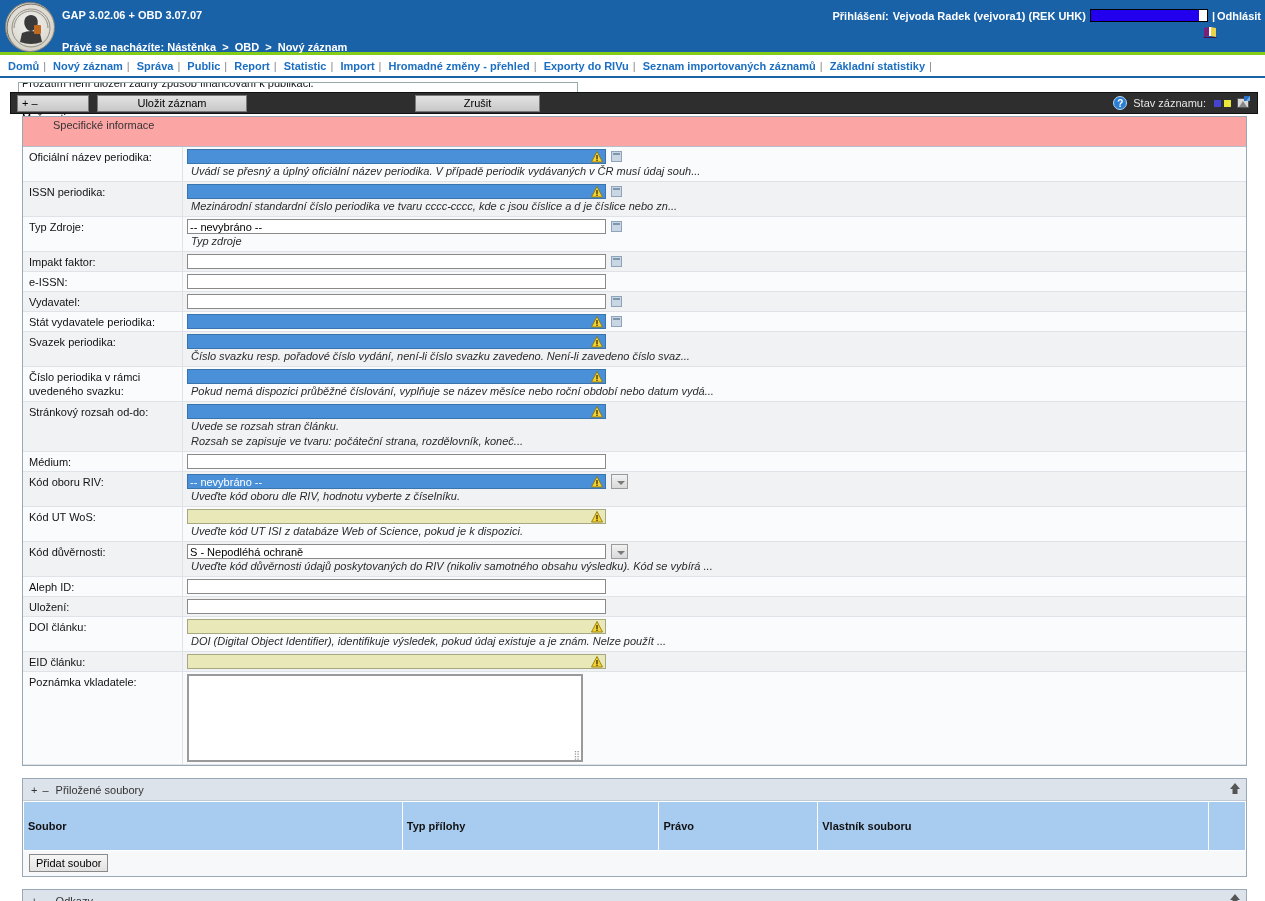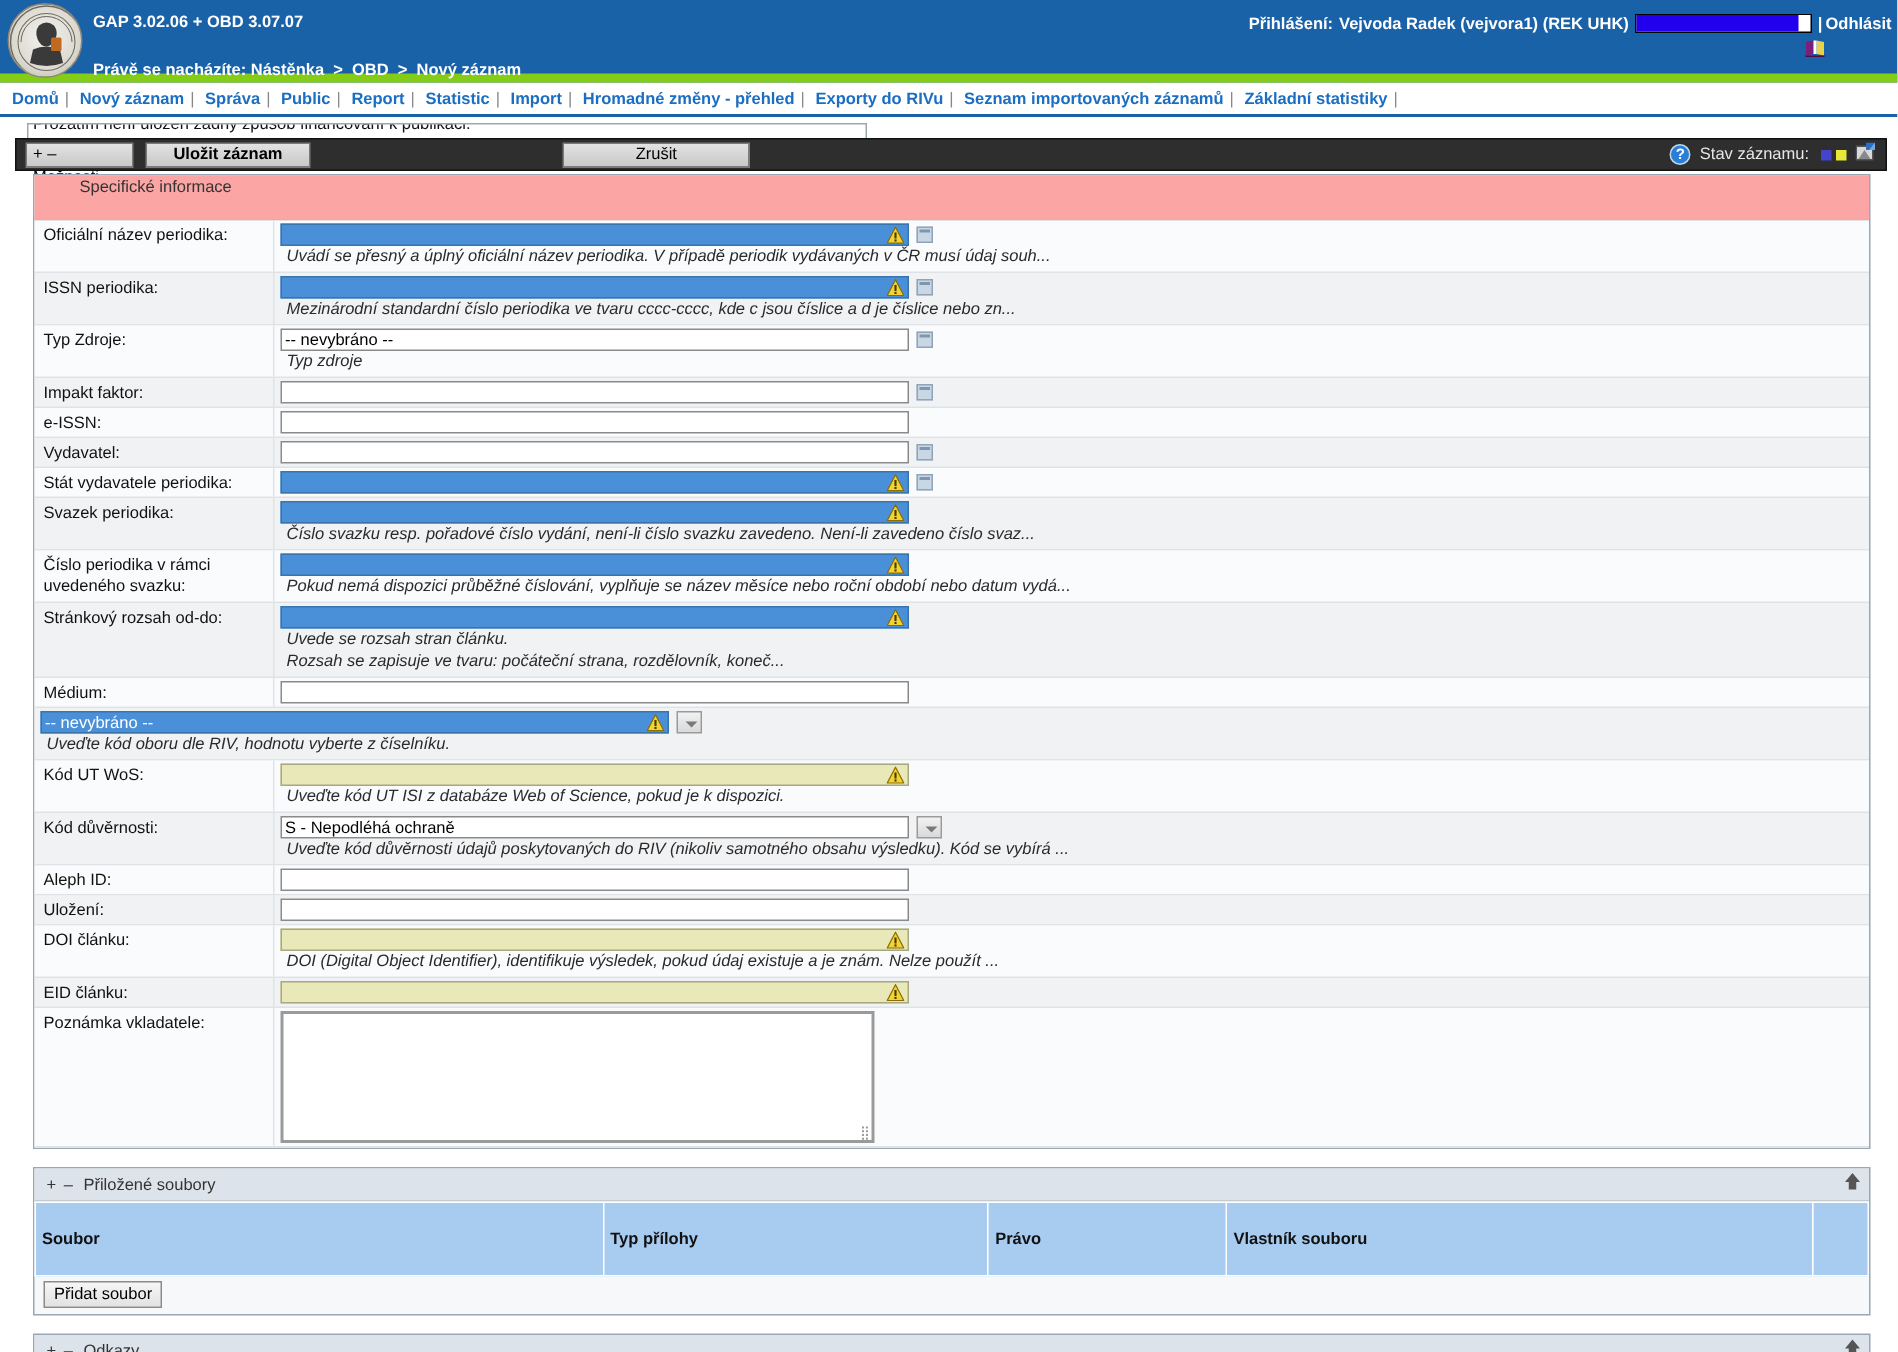--- a/index.html
+++ b/index.html
@@ -12,21 +12,21 @@
     color: #000;
     overflow: hidden;
   }
 
   
   #app-header {
     position: relative;
     height: 55px;
     background: #1a62a8;
     color: #fff;
-    border-bottom: 6px solid #84cc16;
+    border-bottom: 3px solid #84cc16;
   }
   #logo-badge {
     position: absolute; left: 5px; top: 2px;
     width: 50px; height: 50px; border-radius: 50%;
     background: radial-gradient(circle at 50% 45%, #f2f2ee 0%, #dddad2 60%, #b9b4a6 100%);
     border: 1px solid #8c877a;
     overflow: hidden;
   }
   #logo-badge svg { display: block; }
   #header-titles {
@@ -97,21 +97,21 @@
   }
   .tb-btn {
     background: linear-gradient(#e2e2e2, #c8c8c8);
     border: 1px solid #7a7a7a;
     font-size: 11px; font-family: "Liberation Sans", sans-serif;
     height: 17px; line-height: 15px;
     text-align: center; color: #000;
     cursor: pointer; padding: 0 4px;
   }
   #btn-moznosti { width: 72px; margin-left: 6px; text-align: left; padding-left: 4px; }
-  #btn-ulozit   { width: 110px; margin-left: 8px; font-weight: bold; }
+  #btn-ulozit   { width: 150px; margin-left: 8px; }
   #btn-zrusit   { width: 125px; margin-left: 168px; }
   #toolbar-right {
     margin-left: auto; display: flex; align-items: center;
     color: #e6e6e6; font-size: 11px; padding-right: 6px;
   }
   #help-icon {
     width: 14px; height: 14px; border-radius: 50%;
     background: #2a7fd4; border: 1px solid #bcd8f0;
     color: #fff; font-size: 10px; font-weight: bold;
     text-align: center; line-height: 13px; margin-right: 6px;
@@ -500,20 +500,21 @@
           <div class="fr-label">Médium:</div>
           <div class="fr-field">
             <div class="inpwrap">
               <div class="inp w-long">
                 <span class="val"></span>
               </div>
             </div>
           </div>
         </div>
         <div class="frow">
+          <div class="fr-label">Kód oboru RIV:</div>
           <div class="fr-field">
             <div class="inpwrap">
               <div class="inp w-long required">
                 <span class="val">-- nevybráno --</span>
                 <svg class="warn-tri" viewBox="0 0 12 12">
                   <path d="M6 0.5 L11.5 11 L0.5 11 Z" fill="#f2d335" stroke="#8a6d00" stroke-width="0.8"></path>
                   <rect x="5.3" y="4" width="1.4" height="4" fill="#4a3800"></rect>
                   <rect x="5.3" y="8.6" width="1.4" height="1.4" fill="#4a3800"></rect>
                 </svg>
               </div>

